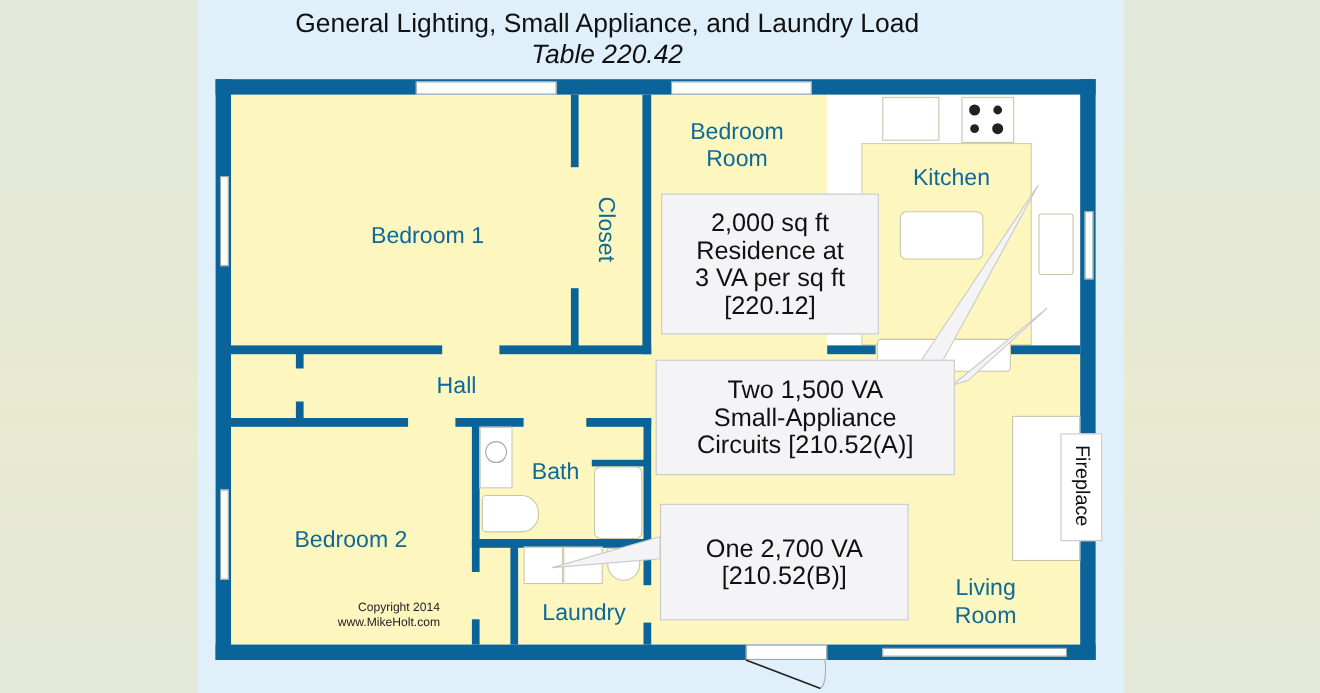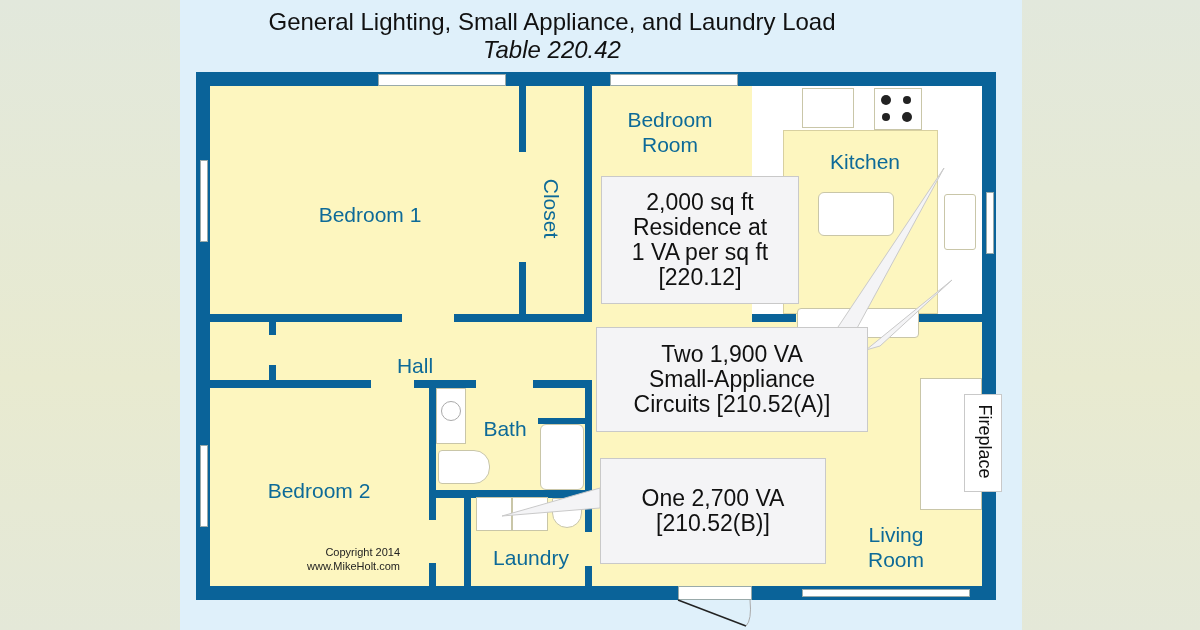--- a/index.html
+++ b/index.html
@@ -92,47 +92,47 @@
   <div class="fixture" style="left:476px;top:497px;width:36px;height:34px;"></div>
   <div class="fixture" style="left:512px;top:497px;width:36px;height:34px;"></div>
   <div class="fixture" style="left:552px;top:498px;width:30px;height:30px;border-radius:0 0 15px 15px;"></div>
 
   <svg class="abs" style="left:0;top:0;pointer-events:none;" width="1200" height="630">
     <polygon points="836,330 944,168 856,330" fill="#f4f4f6" stroke="#c9c9c9" stroke-width="1"></polygon>
     <polygon points="866,350 952,280 880,346" fill="#f4f4f6" stroke="#c9c9c9" stroke-width="1"></polygon>
     <polygon points="600,488 502,516 600,508" fill="#f4f4f6" stroke="#c9c9c9" stroke-width="1"></polygon>
   </svg>
 
-  <div class="room" style="left:300px;top:202px;width:140px;">Bedroom 1</div>
+  <div class="room" style="left:300px;top:202px;width:140px;text-align:right;">Bedroom 1</div>
   <div class="room" style="left:516px;top:196px;width:70px;transform:rotate(90deg);transform-origin:center;">Closet</div>
   <div class="room" style="left:620px;top:107px;width:100px;">
     <div>Bedroom</div>
     <div>Room</div>
   </div>
   <div class="room" style="left:810px;top:149px;width:110px;">Kitchen</div>
-  <div class="room" style="left:380px;top:338px;width:70px;margin-top:15px;">Hall</div>
+  <div class="room" style="left:380px;top:338px;width:70px;">Hall</div>
   <div class="room" style="left:470px;top:416px;width:70px;">Bath</div>
   <div class="room" style="left:244px;top:478px;width:150px;">Bedroom 2</div>
   <div class="room" style="left:476px;top:545px;width:110px;">Laundry</div>
   <div class="room" style="left:846px;top:522px;width:100px;">
     <div>Living</div>
     <div>Room</div>
   </div>
   <div class="abs" style="left:964px;top:394px;width:38px;height:98px;background:#fff;border:1px solid #c9c9c9;box-sizing:border-box;">
     <div class="abs" style="left:-30px;top:36px;width:98px;text-align:center;font-size:18px;color:#111;transform:rotate(90deg);">Fireplace</div>
   </div>
 
   <div class="callout" style="left:601px;top:176px;width:198px;height:128px;">
     <div>2,000 sq ft</div>
     <div>Residence at</div>
-    <div>1 VA per sq ft</div>
+    <div>3 VA per sq ft</div>
     <div>[220.12]</div>
   </div>
   <div class="callout" style="left:596px;top:327px;width:272px;height:105px;">
-    <div>Two 1,900 VA</div>
+    <div>Two 1,500 VA</div>
     <div>Small-Appliance</div>
     <div>Circuits [210.52(A)]</div>
   </div>
   <div class="callout" style="left:600px;top:458px;width:226px;height:106px;">
     <div>One 2,700 VA</div>
     <div>[210.52(B)]</div>
   </div>
 
   <div class="copy" style="left:250px;top:545px;width:150px;">
     <div>Copyright 2014</div>

